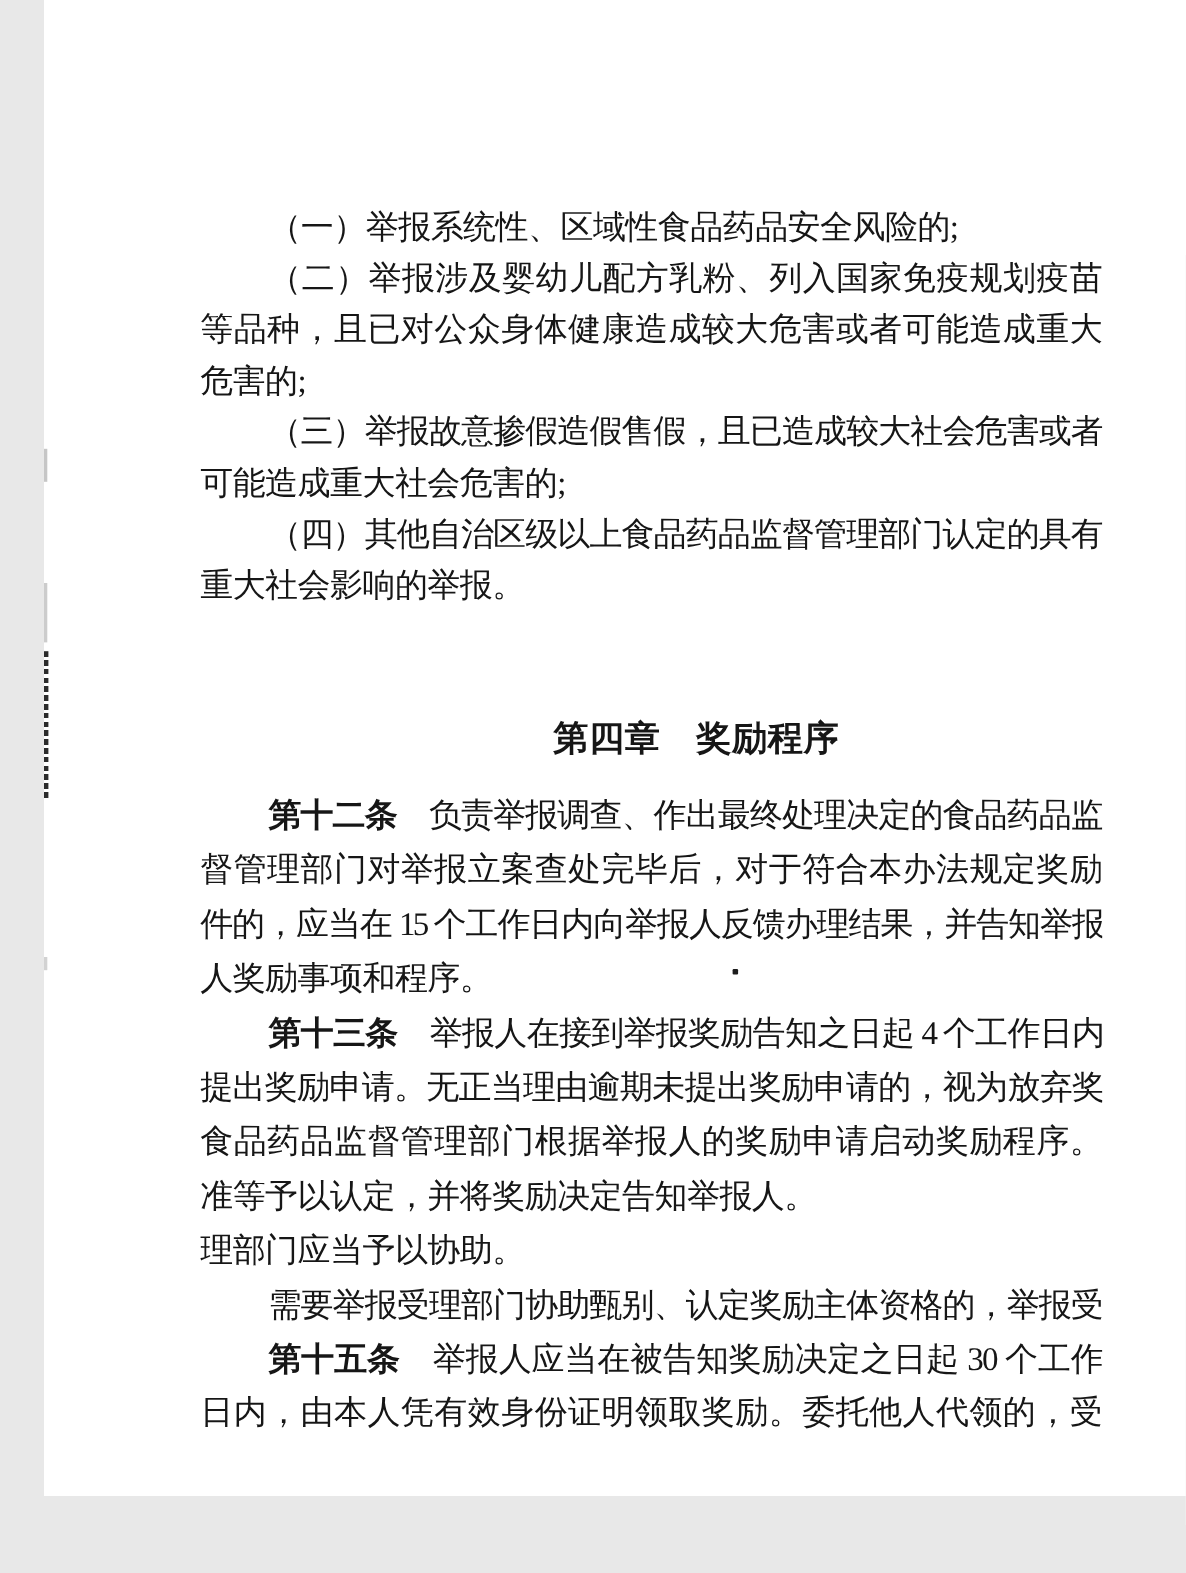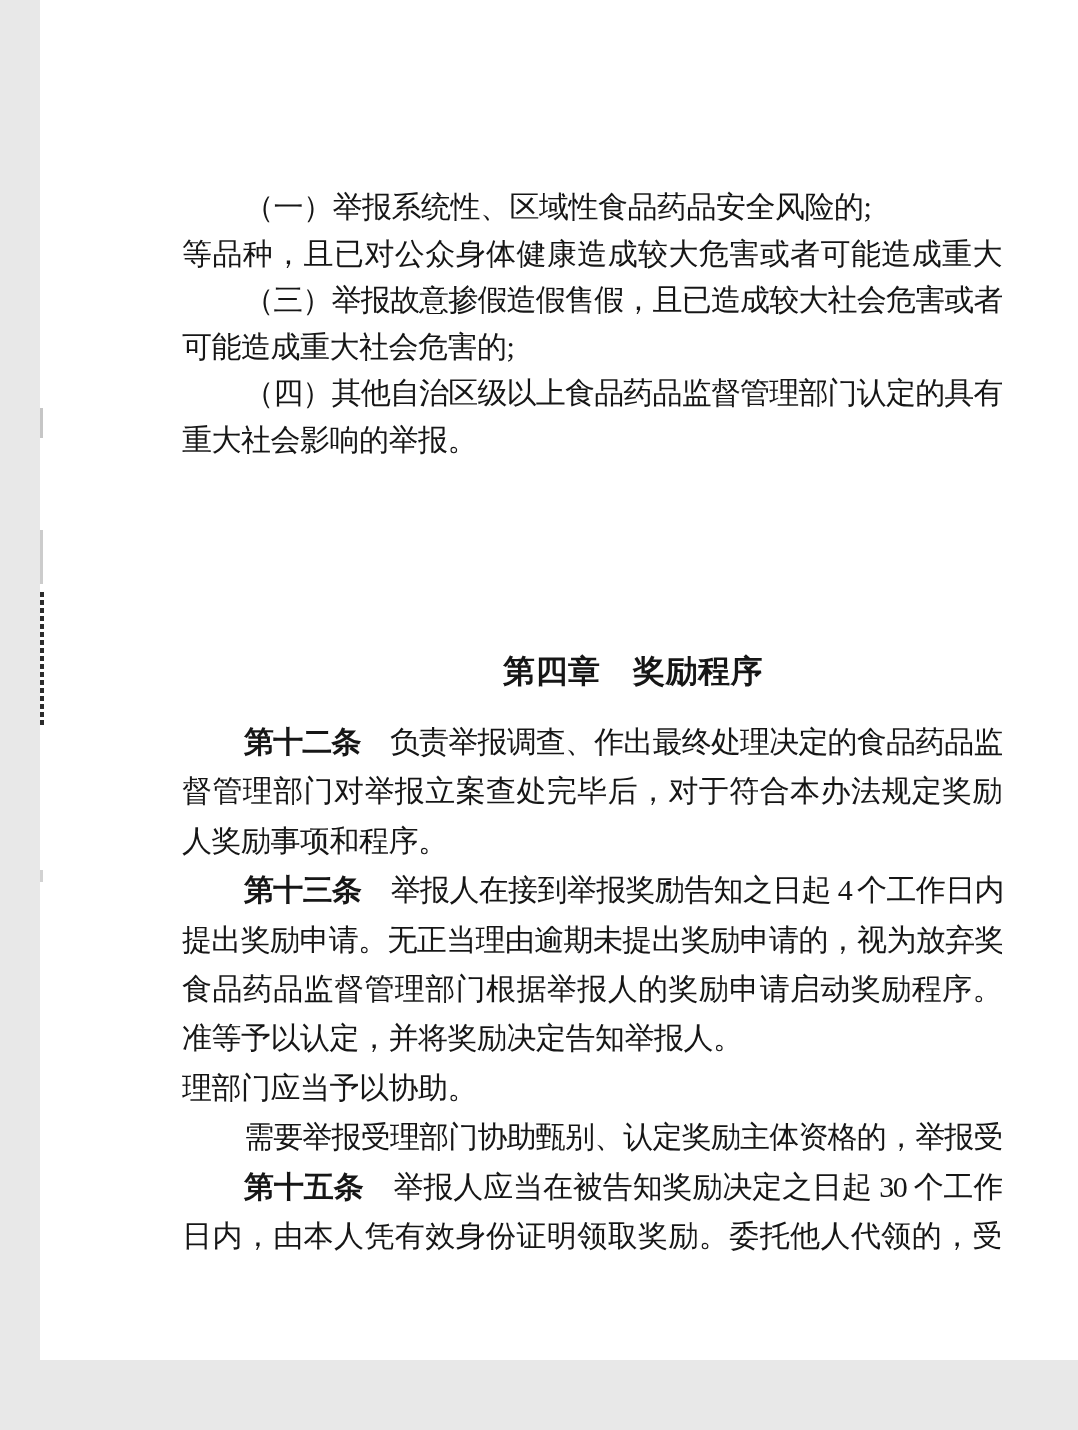--- a/index.html
+++ b/index.html
@@ -81,32 +81,35 @@
   .speck-3 { left: 1055px; top: 1028px; width: 6px; height: 5px; background: #1f1f1f; border-radius: 1px; }
   .speck-4 { left: 1053px; top: 1080px; width: 5px; height: 4px; background: #2a2a2a; border-radius: 1px; }
 </style>
 </head>
 <body>
 
 <div class="page">
 
   <div class="block" id="block-items">
     <div class="line indent">（一）举报系统性、区域性食品药品安全风险的;</div>
+    <div class="line indent justify">（二）举报涉及婴幼儿配方乳粉、列入国家免疫规划疫苗</div>
     <div class="line justify">等品种，且已对公众身体健康造成较大危害或者可能造成重大</div>
+    <div class="line">危害的;</div>
     <div class="line indent justify t1">（三）举报故意掺假造假售假，且已造成较大社会危害或者</div>
     <div class="line">可能造成重大社会危害的;</div>
     <div class="line indent justify t1">（四）其他自治区级以上食品药品监督管理部门认定的具有</div>
     <div class="line">重大社会影响的举报。</div>
   </div>
 
   <div class="heading">第四章　奖励程序</div>
 
   <div class="block" id="block-articles">
     <div class="line indent justify t1"><span class="b">第十二条</span><span>　负责举报调查、作出最终处理决定的食品药品监</span></div>
     <div class="line justify">督管理部门对举报立案查处完毕后，对于符合本办法规定奖励条</div>
+    <div class="line justify t2">件的，应当在 15 个工作日内向举报人反馈办理结果，并告知举报</div>
     <div class="line">人奖励事项和程序。</div>
     <div class="line indent justify t2"><span class="b">第十三条</span><span>　举报人在接到举报奖励告知之日起 4 个工作日内</span></div>
     <div class="line justify t2">提出奖励申请。无正当理由逾期未提出奖励申请的，视为放弃奖励。</div>
     <div class="line justify">食品药品监督管理部门根据举报人的奖励申请启动奖励程序。</div>
     <div class="line">准等予以认定，并将奖励决定告知举报人。</div>
     <div class="line">理部门应当予以协助。</div>
     <div class="line indent justify t1">需要举报受理部门协助甄别、认定奖励主体资格的，举报受</div>
     <div class="line indent justify t1"><span class="b">第十五条</span><span>　举报人应当在被告知奖励决定之日起 30 个工作</span></div>
     <div class="line justify">日内，由本人凭有效身份证明领取奖励。委托他人代领的，受</div>
   </div>

